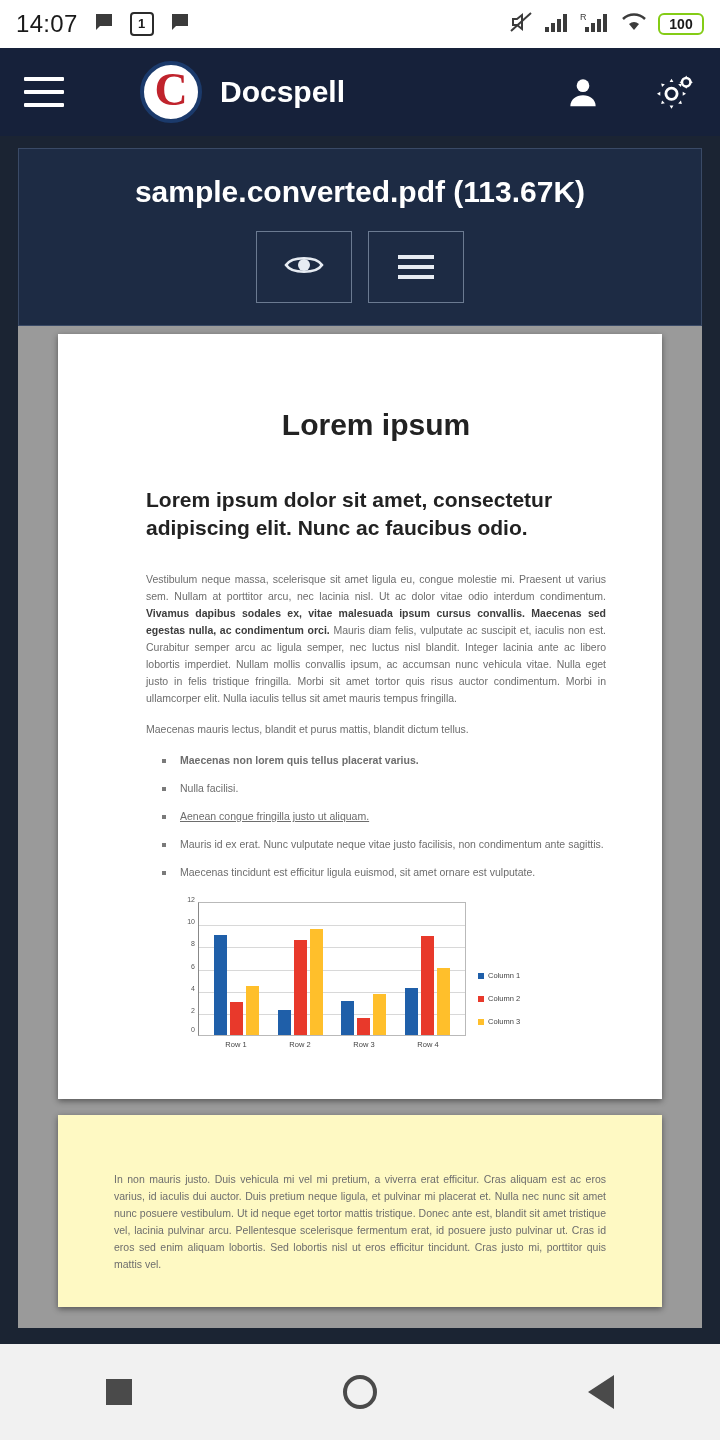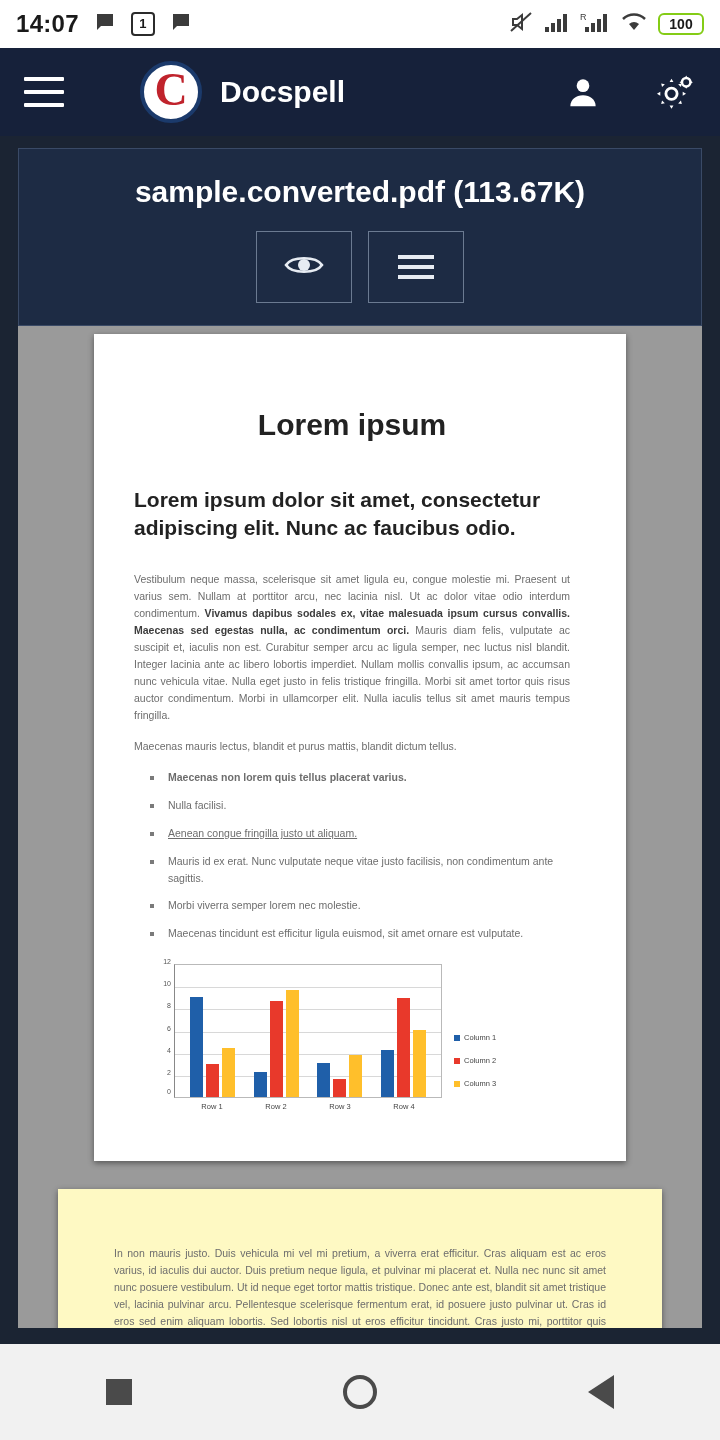--- a/index.html
+++ b/index.html
@@ -21,21 +21,21 @@
   .statusbar {
     height: 48px;
     background: #ffffff;
     color: #1a1a1a;
     display: flex;
     align-items: center;
     padding: 0 16px;
     flex: 0 0 auto;
   }
   .status-left { display: flex; align-items: center; gap: 14px; }
-  .status-time { font-size: 24px; font-weight: 700; letter-spacing: .3px; }
+  .status-time { font-size: 24px; font-weight: 400; letter-spacing: .3px; }
   .status-right { margin-left: auto; display: flex; align-items: center; gap: 10px; }
   .ic { display: inline-block; }
   .badge-sq {
     width: 24px; height: 24px;
     border: 2px solid #2b2b2b;
     border-radius: 4px;
     font-size: 13px; line-height: 20px; text-align: center;
     font-weight: 700;
   }
   .battery {
@@ -119,24 +119,24 @@
   .viewer {
     flex: 1 1 auto;
     background: #9a9a9a;
     margin: 0 18px;
     overflow: hidden;
     padding: 8px 0;
     position: relative;
   }
   .page {
     background: #fff;
-    width: 532px;
-    margin: 0 auto 28px auto;
+    width: 604px;
+    margin: 0 auto 16px auto;
     box-shadow: 0 2px 6px rgba(0,0,0,.45);
-    padding: 56px 56px 40px 40px;
+    padding: 56px 56px 40px 88px;
   }
   .doc-h1 {
     text-align: center;
     font-size: 30px;
     font-weight: 700;
     color: #222;
     margin: 18px 0 44px 0;
   }
   .doc-h2 {
     font-size: 21px;
@@ -365,21 +365,20 @@
         <span>Vestibulum neque massa, scelerisque sit amet ligula eu, congue molestie mi. Praesent ut varius sem. Nullam at porttitor arcu, nec lacinia nisl. Ut ac dolor vitae odio interdum condimentum. </span><b>Vivamus dapibus sodales ex, vitae malesuada ipsum cursus convallis. Maecenas sed egestas nulla, ac condimentum orci.</b><span> Mauris diam felis, vulputate ac suscipit et, iaculis non est. Curabitur semper arcu ac ligula semper, nec luctus nisl blandit. Integer lacinia ante ac libero lobortis imperdiet. Nullam mollis convallis ipsum, ac accumsan nunc vehicula vitae. Nulla eget justo in felis tristique fringilla. Morbi sit amet tortor quis risus auctor condimentum. Morbi in ullamcorper elit. Nulla iaculis tellus sit amet mauris tempus fringilla.</span>
       </p>
 
       <p class="doc-p">Maecenas mauris lectus, blandit et purus mattis, blandit dictum tellus.</p>
 
       <ul class="doc-list">
         <li class="bold-item">Maecenas non lorem quis tellus placerat varius.</li>
         <li>Nulla facilisi.</li>
         <li class="u">Aenean congue fringilla justo ut aliquam.</li>
         <li>Mauris id ex erat. Nunc vulputate neque vitae justo facilisis, non condimentum ante sagittis.</li>
-        <li>Morbi viverra semper lorem nec molestie.</li>
         <li>Maecenas tincidunt est efficitur ligula euismod, sit amet ornare est vulputate.</li>
       </ul>
 
       <div class="chart-wrap">
         <div style="position:relative;">
           <div class="chart-box">
             <div class="ylabels">
               <span style="top:0px;">12</span>
               <span style="top:22px;">10</span>
               <span style="top:44px;">8</span>

